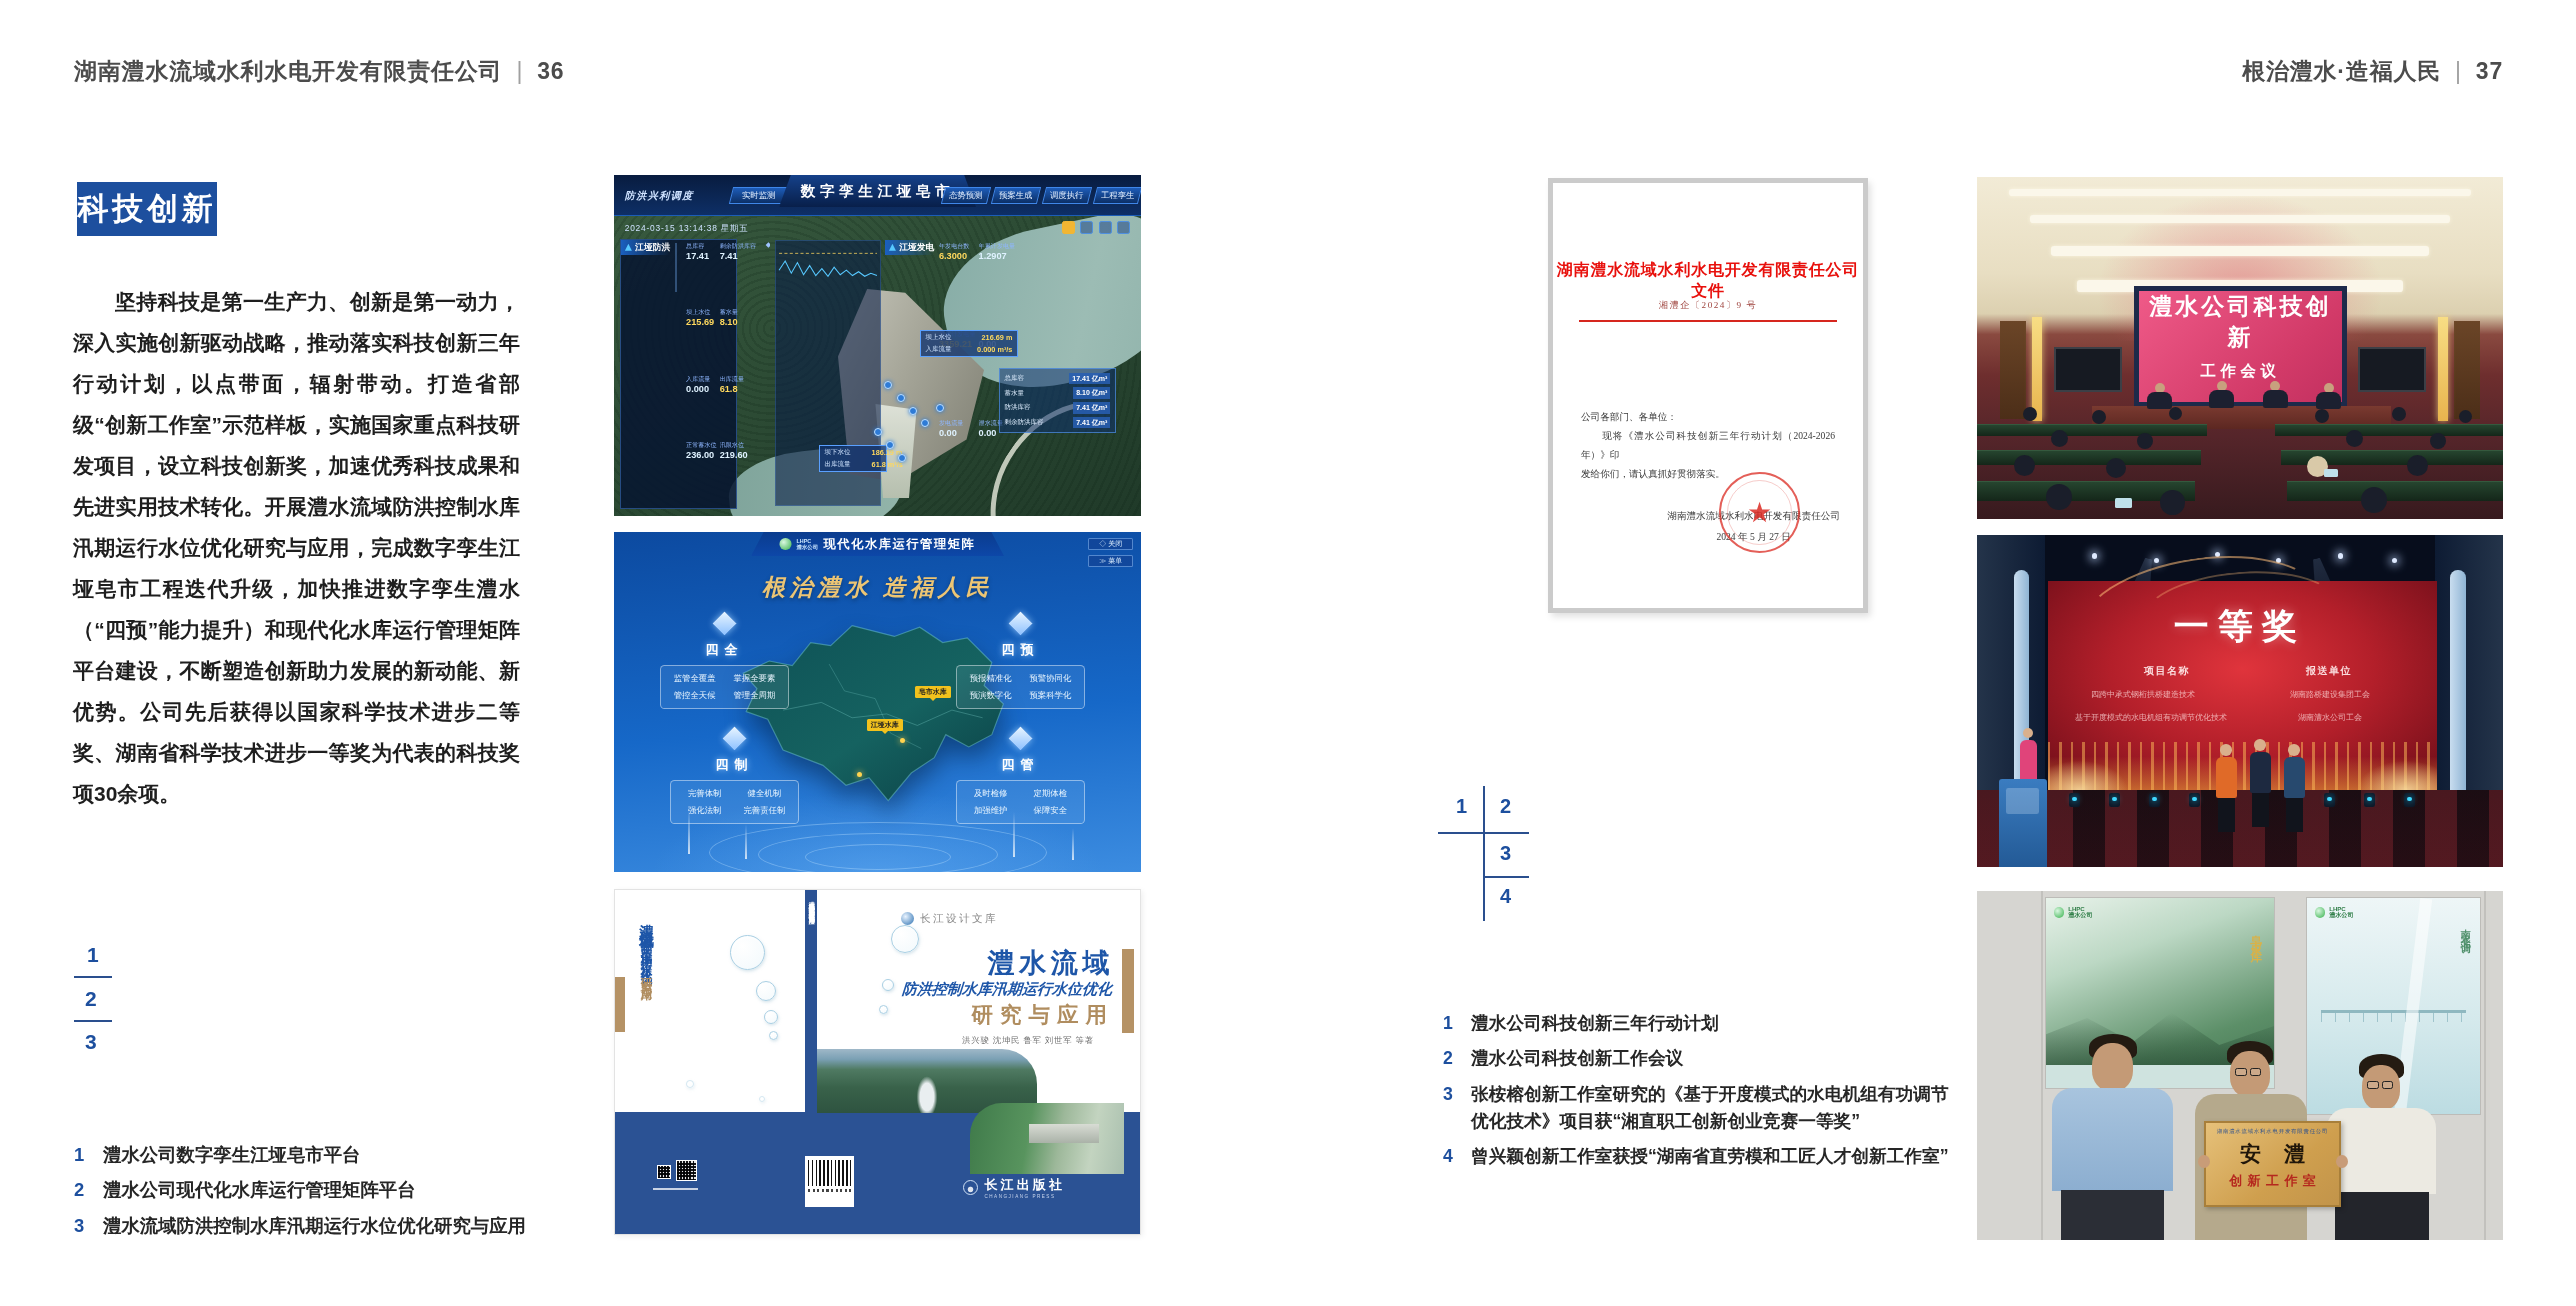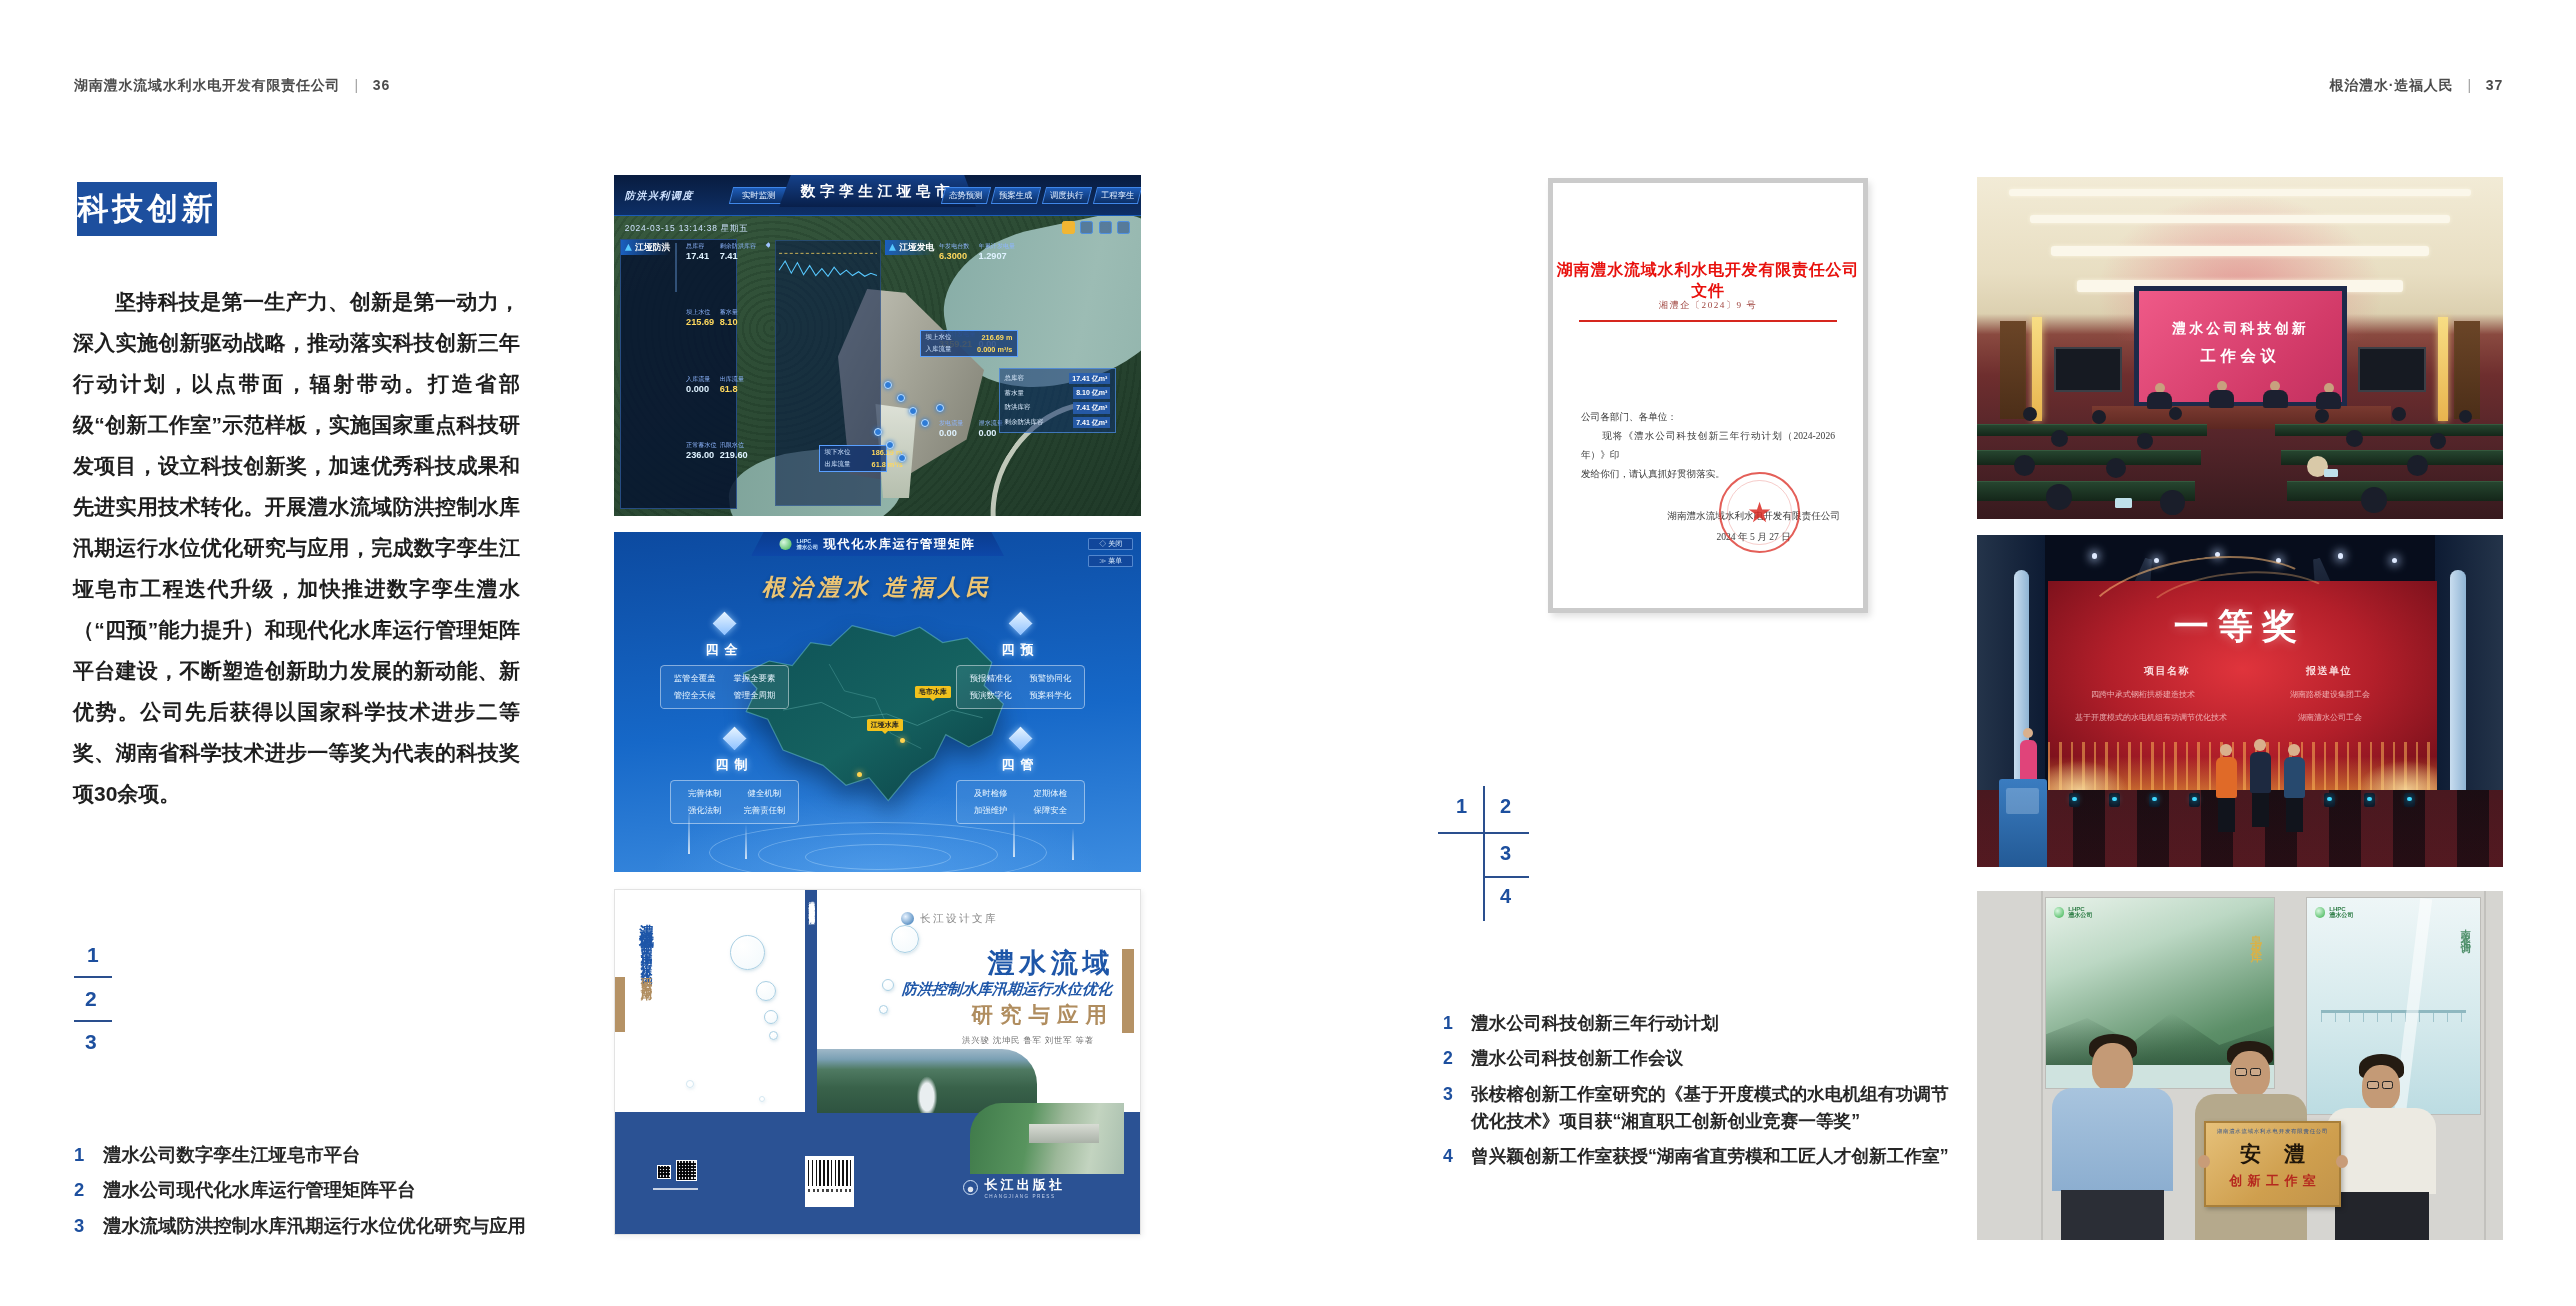--- a/index.html
+++ b/index.html
@@ -2,21 +2,21 @@
 <html style="font-size:12.3px"><head>
 <meta charset="utf-8">
 <style>
   *{margin:0;padding:0;box-sizing:border-box}
   html,body{width:2576px;height:1306px}
   body{position:relative;background:#fff;font-family:"Liberation Sans",sans-serif;color:#222;overflow:hidden}
   .abs{position:absolute}
   .fig{position:absolute;overflow:hidden}
 
   
-  .pghdr{position:absolute;top:77px;font-size:14px;font-weight:bold;color:#4c4c4c;letter-spacing:0.8px;white-space:nowrap}
+  .pghdr{position:absolute;top:56px;font-size:23px;font-weight:bold;color:#4c4c4c;letter-spacing:0.8px;white-space:nowrap}
   .pghdr .dv{color:#a0a0a0;font-weight:normal;margin:0 14px}
 
   
   #titleBox{position:absolute;left:77px;top:182px;width:140px;height:54px;background:#1d4f9e;color:#fff;
     font-size:31px;font-weight:bold;display:flex;align-items:center;justify-content:center;letter-spacing:3.8px}
   #bodyPara{position:absolute;left:73px;top:281px;width:447px;font-size:21px;line-height:41px;font-weight:bold;
     color:#1e1e1e;text-align:justify;text-indent:2em}
 
   .fidx{position:absolute;color:#1d4f9e;font-weight:bold;font-size:21px}
   .fline{position:absolute;background:#2a4f8e;height:1.5px}
@@ -167,21 +167,21 @@
   
   #figMeeting{left:1977px;top:177px;width:526px;height:342px;
     background:linear-gradient(180deg,#f2ebd6 0%,#e8dec2 28%,#dcd0b0 40%,#8a4a40 46%,#6e2e2e 58%,#55252a 76%,#371a1e 100%)}
   .m-glow{position:absolute;left:20%;right:20%;top:0;height:48%;background:radial-gradient(60% 80% at 50% 70%, rgba(225,90,110,.5), transparent 75%)}
   .m-strip{position:absolute;background:#fbf7ea;border-radius:3.1px;box-shadow:0 0 4.6px rgba(255,250,230,.8)}
   .m-sidewood{position:absolute;width:26px;background:linear-gradient(#6b4527,#4c2e18)}
   .m-yellow{position:absolute;width:10px;background:linear-gradient(#f8dd84,#e8b44e);box-shadow:0 0 7.7px rgba(248,221,132,.8)}
   .m-tv{position:absolute;width:68px;height:45px;background:#161a22;border:2.3px solid #3c3f46}
   .m-bezel{position:absolute;left:157px;top:109px;width:213px;height:121px;background:#1d2a4a;padding:5.4px}
   .m-screen{width:100%;height:100%;background:linear-gradient(135deg,#ef5a88,#d23a68 70%,#c23060);position:relative;text-align:center;color:#fff}
-  .m-s1{padding-top:29px;font-size:14px;font-weight:bold;letter-spacing:3.1px}
+  .m-s1{font-size:23px;font-weight:bold;letter-spacing:3.1px}
   .m-s2{padding-top:7.7px;font-size:15.4px;font-weight:bold;letter-spacing:4.6px}
   .m-rostrum{position:absolute;left:115px;top:229px;width:299px;height:23px;background:linear-gradient(#7a3a30,#5c2721)}
   .m-head{position:absolute;border-radius:50%;background:#1a1e2a}
   .m-skin{background:#c8a07e}
   .m-body{position:absolute;border-radius:7.7px 7.7px 2.3px 2.3px;background:#1c2030}
   .m-desk{position:absolute;background:linear-gradient(#26452f,#142619);border-top:1.5px solid #35593e}
   .m-tissue{position:absolute;width:17px;height:10px;background:#bfe0ea;border-radius:1.5px}
 
   
   #figAward{left:1977px;top:535px;width:526px;height:332px;background:#070d1c}

